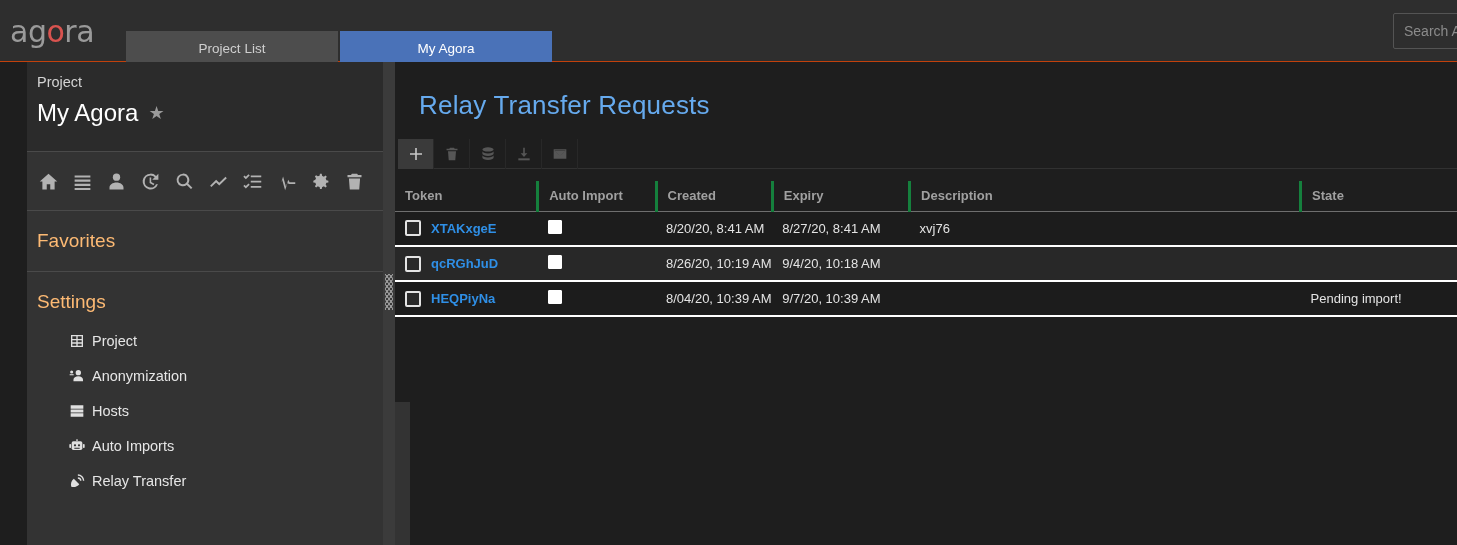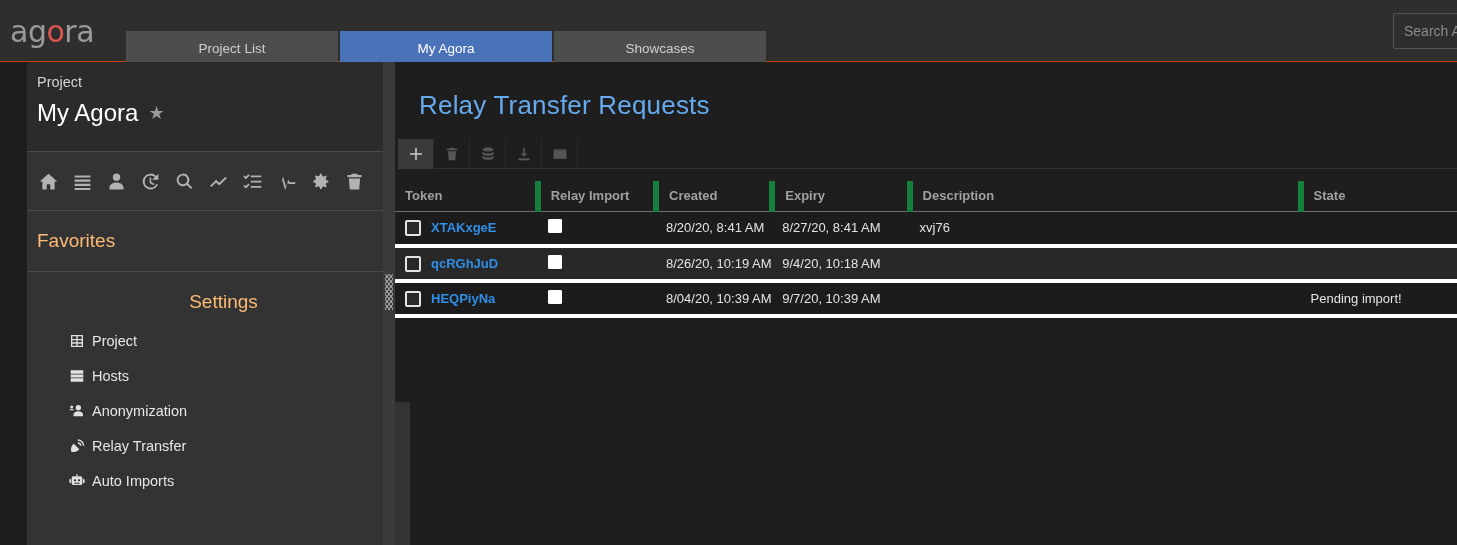--- a/index.html
+++ b/index.html
@@ -72,21 +72,21 @@
     display: flex; align-items: center; justify-content: center; }
   .iconrow .ic svg { width: 21px; height: 21px; fill: currentColor; }
 
   .section {
     border-bottom: 1px solid #4a4a4a;
   }
   .section-title {
     font-size: 19px; color: #fdba74; padding: 19px 0 19px 10px;
   }
   .section.settings { border-bottom: none; }
-  .section.settings .section-title { padding-bottom: 10px; text-align: center; }
+  .section.settings .section-title { padding-bottom: 10px; }
 
   .nav-item {
     display: flex; align-items: center; gap: 7px;
     padding: 9px 0 9px 41px; font-size: 14.5px; color: #e6e6e6;
     cursor: pointer;
   }
   .nav-item .nic { width: 17px; height: 17px; display: flex; align-items: center;
     justify-content: center; color: #e0e0e0; flex: 0 0 auto; }
   .nav-item .nic svg { width: 16px; height: 16px; fill: currentColor; }
 
@@ -128,27 +128,27 @@
   
   table.grid {
     width: 1062px; border-collapse: collapse; table-layout: fixed;
     margin-top: 12px; font-size: 13px;
   }
   table.grid thead th {
     height: 30px; text-align: left; font-weight: bold;
     color: #a0a0a0; font-size: 13px;
     background: #1e1e1e;
     border-bottom: 1px solid #6e6e6e;
-    border-right: 6px solid #15803d;
+    border-right: 3px solid #15803d;
     padding: 0 0 0 10px; vertical-align: middle;
   }
   table.grid thead th:last-child { border-right: none; }
   table.grid tbody td {
     height: 35px; padding: 0 0 0 10px; vertical-align: middle;
-    color: #e3e3e3; border-bottom: 4px solid #ffffff; margin-left: 16px;
+    color: #e3e3e3; border-bottom: 2px solid #ffffff; margin-left: 16px;
   }
   table.grid tbody tr:nth-child(odd)  td { background: #1c1c1c; }
   table.grid tbody tr:nth-child(even) td { background: #282828; }
   .c-token { width: 135px; }
   .c-auto  { width: 112px; }
   .c-created { width: 110px; }
   .c-expiry  { width: 130px; }
   .c-desc  { width: 370px; }
   .c-state { width: 148px; }
 
@@ -169,21 +169,20 @@
 </style>
 </head>
 <body>
 
 <div class="topbar">
   <div class="logo"><span>ag</span><span class="o">o</span><span>ra</span></div>
 
   <div class="tabs">
     <div class="tab w1">Project List</div>
     <div class="tab w2 active">My Agora</div>
-    <div class="tab w3">Showcases</div>
   </div>
 
   <div class="searchbox">Search A</div>
 </div>
 
 <div class="sidebar">
 
   <div class="proj-header">
     <div class="proj-label">Project</div>
     <div class="proj-name">
@@ -255,68 +254,68 @@
   <div class="section settings">
     <div class="section-title">Settings</div>
 
     <div class="nav-item">
       <span class="nic">
           <svg viewBox="0 0 24 24">
             <path d="M3 3h18v18H3zm2 2v4h6V5zm8 0v4h6V5zM5 11v3h6v-3zm8 0v3h6v-3zM5 16v3h6v-3zm8 0v3h6v-3z"></path>
           </svg>
         </span>
       <span>Project</span>
-    </div>
-
-    <div class="nav-item">
-      <span class="nic">
-          <svg viewBox="0 0 24 24">
-            <path d="M2.5 3.5h19v5h-19zM2.5 9.8h19v4.4h-19zM2.5 15.5h19v5h-19z"></path>
-          </svg>
-        </span>
-      <span>Hosts</span>
     </div>
 
     <div class="nav-item">
       <span class="nic">
           <svg viewBox="0 0 24 24">
             <circle cx="14" cy="7" r="4"></circle>
             <path d="M14 12.4c-4 0-7.3 2.3-7.3 5.2V20H21v-2.4c0-2.9-3-5.2-7-5.2z"></path>
             <circle cx="4" cy="6" r="2.3"></circle>
             <path d="M1 9.3h6v1.6H1z"></path>
           </svg>
         </span>
       <span>Anonymization</span>
     </div>
 
     <div class="nav-item">
       <span class="nic">
           <svg viewBox="0 0 24 24">
-            <path d="M3.4 20.6c4.6 1.4 9.4-.3 12-3.8L7.2 8.6c-3.5 2.6-5.2 7.4-3.8 12z"></path>
-            <path d="M13.3 2v2.2a7.6 7.6 0 0 1 7.6 7.6H23A9.8 9.8 0 0 0 13.3 2z"></path>
-            <path d="M13.3 6.4v2.2c1.8 0 3.2 1.4 3.2 3.2h2.2a5.4 5.4 0 0 0-5.4-5.4z"></path>
+            <path d="M2.5 3.5h19v5h-19zM2.5 9.8h19v4.4h-19zM2.5 15.5h19v5h-19z"></path>
           </svg>
         </span>
-      <span>Relay Transfer</span>
+      <span>Hosts</span>
     </div>
 
     <div class="nav-item">
       <span class="nic">
           <svg viewBox="0 0 24 24">
             <path d="M11 2h2v2.6h-2z"></path>
             <rect x="4" y="5" width="16" height="13" rx="2.6"></rect>
             <rect x="0.5" y="9" width="2.6" height="6" rx="1.2"></rect>
             <rect x="20.9" y="9" width="2.6" height="6" rx="1.2"></rect>
             <circle cx="9" cy="11" r="1.7" fill="#333"></circle>
             <circle cx="15" cy="11" r="1.7" fill="#333"></circle>
             <path d="M8 14.6h8v1.6H8z" fill="#333"></path>
           </svg>
         </span>
       <span>Auto Imports</span>
     </div>
+
+    <div class="nav-item">
+      <span class="nic">
+          <svg viewBox="0 0 24 24">
+            <path d="M3.4 20.6c4.6 1.4 9.4-.3 12-3.8L7.2 8.6c-3.5 2.6-5.2 7.4-3.8 12z"></path>
+            <path d="M13.3 2v2.2a7.6 7.6 0 0 1 7.6 7.6H23A9.8 9.8 0 0 0 13.3 2z"></path>
+            <path d="M13.3 6.4v2.2c1.8 0 3.2 1.4 3.2 3.2h2.2a5.4 5.4 0 0 0-5.4-5.4z"></path>
+          </svg>
+        </span>
+      <span>Relay Transfer</span>
+    </div>
   </div>
 </div>
 
 <div class="splitter">
   <div class="grip"></div>
 </div>
 
 <div class="main">
 
   <div class="page-title">Relay Transfer Requests</div>
@@ -359,21 +358,21 @@
       <col class="c-token">
         <col class="c-auto">
         <col class="c-created">
       <col class="c-expiry">
         <col class="c-desc">
         <col class="c-state">
     </colgroup>
     <thead>
       <tr>
         <th>Token</th>
-        <th>Relay Import</th>
+        <th>Auto Import</th>
         <th>Created</th>
         <th>Expiry</th>
         <th>Description</th>
         <th>State</th>
       </tr>
     </thead>
     <tbody>
       <tr>
         <td>
           <div class="token-cell">

